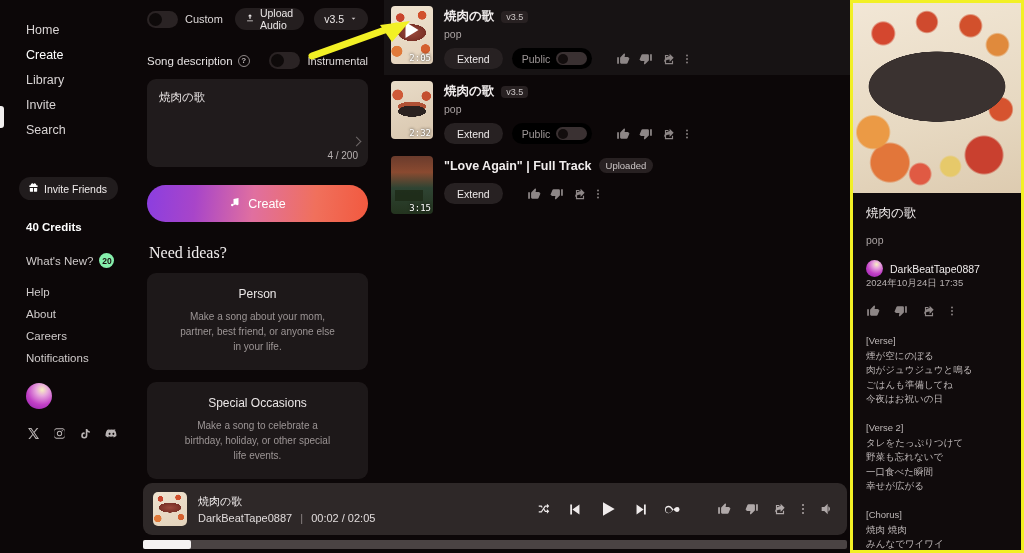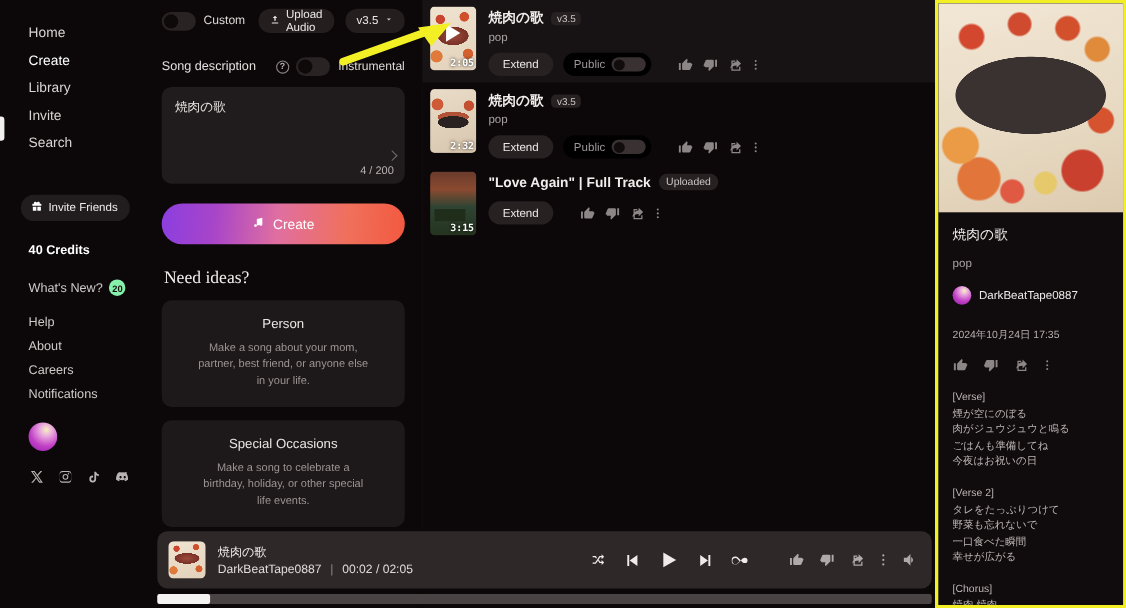--- a/index.html
+++ b/index.html
@@ -73,21 +73,21 @@
   }
   .toggle.lg { width: 34px; height: 17px; }
   .toggle.lg .knob { width: 13px; height: 13px; }
   .lbl-custom { font-size: 11px; color: #ddd8d8; margin-left: 7px; }
   .pill {
     background: #241e1f; border-radius: 14px; height: 22px;
     display: inline-flex; align-items: center; gap: 5px;
     padding: 0 10px; font-size: 10.5px; color: #ece8e8; cursor: pointer;
   }
   .song-desc-row { margin-top: 22px; justify-content: space-between; }
-  .song-desc-label { font-size: 11.5px; color: #e4e0e0; display: flex; align-items: flex-end; gap: 18px; }
+  .song-desc-label { font-size: 11.5px; color: #e4e0e0; display: flex; align-items: flex-end; gap: 5px; }
   .help-dot {
     width: 12px; height: 12px; border-radius: 50%; border: 1px solid #8d8686;
     font-size: 8px; color: #bdb7b7; display: inline-flex;
     align-items: center; justify-content: center; font-weight: 700;
   }
   .textarea-box {
     margin-top: 10px; background: #201b1c; border-radius: 9px;
     height: 88px; position: relative; padding: 11px 12px;
   }
   .textarea-text { font-size: 11.5px; color: #ece8e8; }
@@ -126,21 +126,21 @@
   .track-row {
     display: flex; gap: 11px; padding: 6px 10px 6px 7px; align-items: flex-start;
   }
   .track-row.selected { background: #171314; }
   .thumb {
     width: 42px; height: 58px; border-radius: 4px; position: relative;
     overflow: hidden; flex: 0 0 42px; cursor: pointer;
   }
   .thumb .dur {
     position: absolute; right: 2px; bottom: 1px; font-size: 9px;
-    color: #fff; font-family: "DejaVu Sans Mono", monospace; font-weight: 700;
+    color: #fff; font-family: "DejaVu Sans Mono", monospace; font-weight: 400;
     text-shadow: 0 0 3px #000;
   }
   .thumb .play-tri {
     position: absolute; left: 50%; top: 42%; transform: translate(-50%, -50%);
     width: 0; height: 0; border-left: 13px solid #fff;
     border-top: 8px solid transparent; border-bottom: 8px solid transparent;
   }
   .art-bbq {
     width: 100%; height: 100%;
     background:
@@ -226,21 +226,21 @@
   }
   .rp-body { padding: 12px 13px 0; }
   .rp-title { font-size: 12.5px; color: #f2eeee; }
   .rp-genre { font-size: 10.5px; color: #a9a2a2; margin-top: 12px; }
   .rp-user { display: flex; align-items: center; gap: 7px; margin-top: 14px; cursor: pointer; }
   .rp-user .orb {
     width: 17px; height: 17px; border-radius: 50%;
     background: radial-gradient(circle at 62% 26%, #f6f0c0 0%, #e8a7dd 22%, #c13fc6 58%, #8e1fa8 100%);
   }
   .rp-user-name { font-size: 10.5px; color: #efebeb; }
-  .rp-date { font-size: 9.5px; color: #b6b0b0; margin-top: 21px; }
+  .rp-date { font-size: 9.5px; color: #b6b0b0; margin-top: 0; }
   .rp-actions { display: flex; align-items: center; gap: 14px; margin-top: 14px; }
   .rp-lyrics {
     margin-top: 16px; font-size: 9.5px; line-height: 14.5px; color: #bdb7b7;
     white-space: pre-wrap;
   }
 
   
   .player {
     position: absolute; left: 143px; bottom: 18px; width: 704px; height: 52px;
     background: #2e2828; border-radius: 9px; display: flex; align-items: center;

